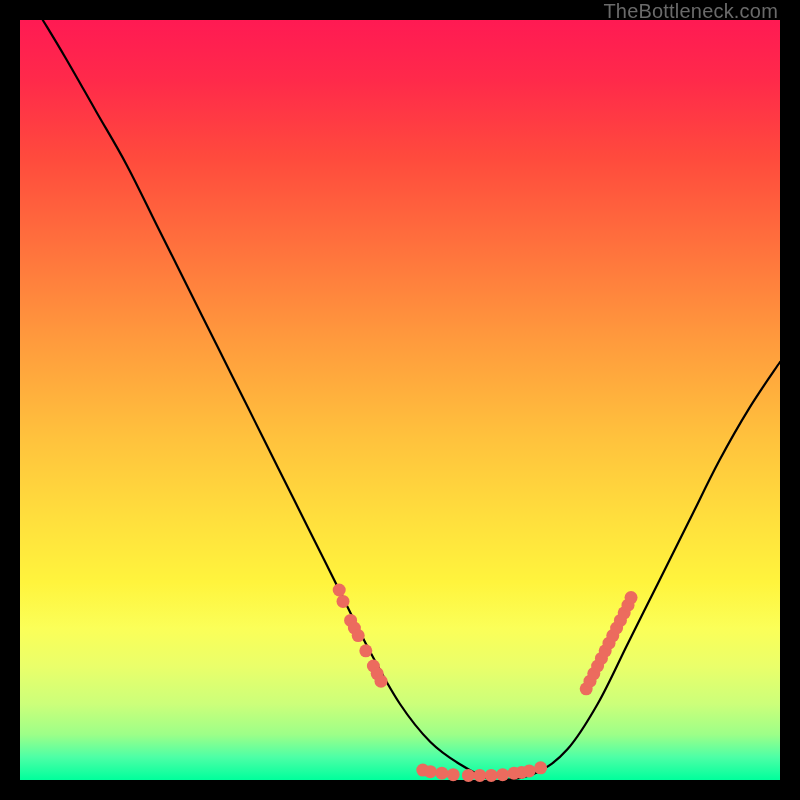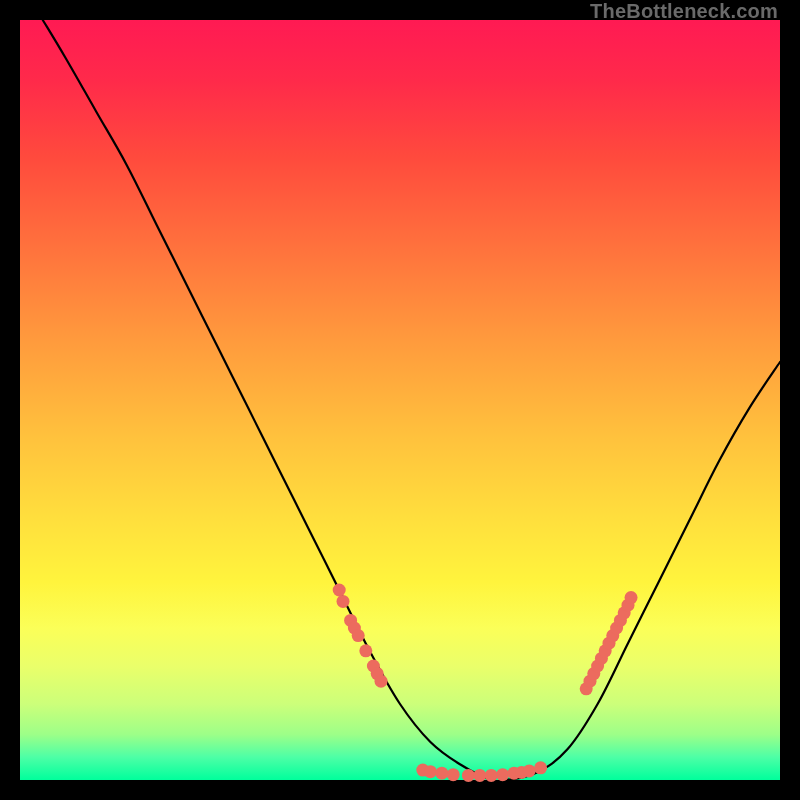--- a/index.html
+++ b/index.html
@@ -39,21 +39,21 @@
       #9dff88 94%,
       #4dffa6 97%,
       #00ff9c 100%
     );
   }
   .watermark {
     position: absolute;
     top: 0px;
     right: 22px;
     font-size: 20px;
-    font-weight: 700;
+    font-weight: 400;
     color: #6a6a6a;
     letter-spacing: 0.2px;
     user-select: none;
   }
   svg.curve {
     position: absolute;
     top: 0; left: 0;
     width: 760px;
     height: 760px;
     overflow: visible;

